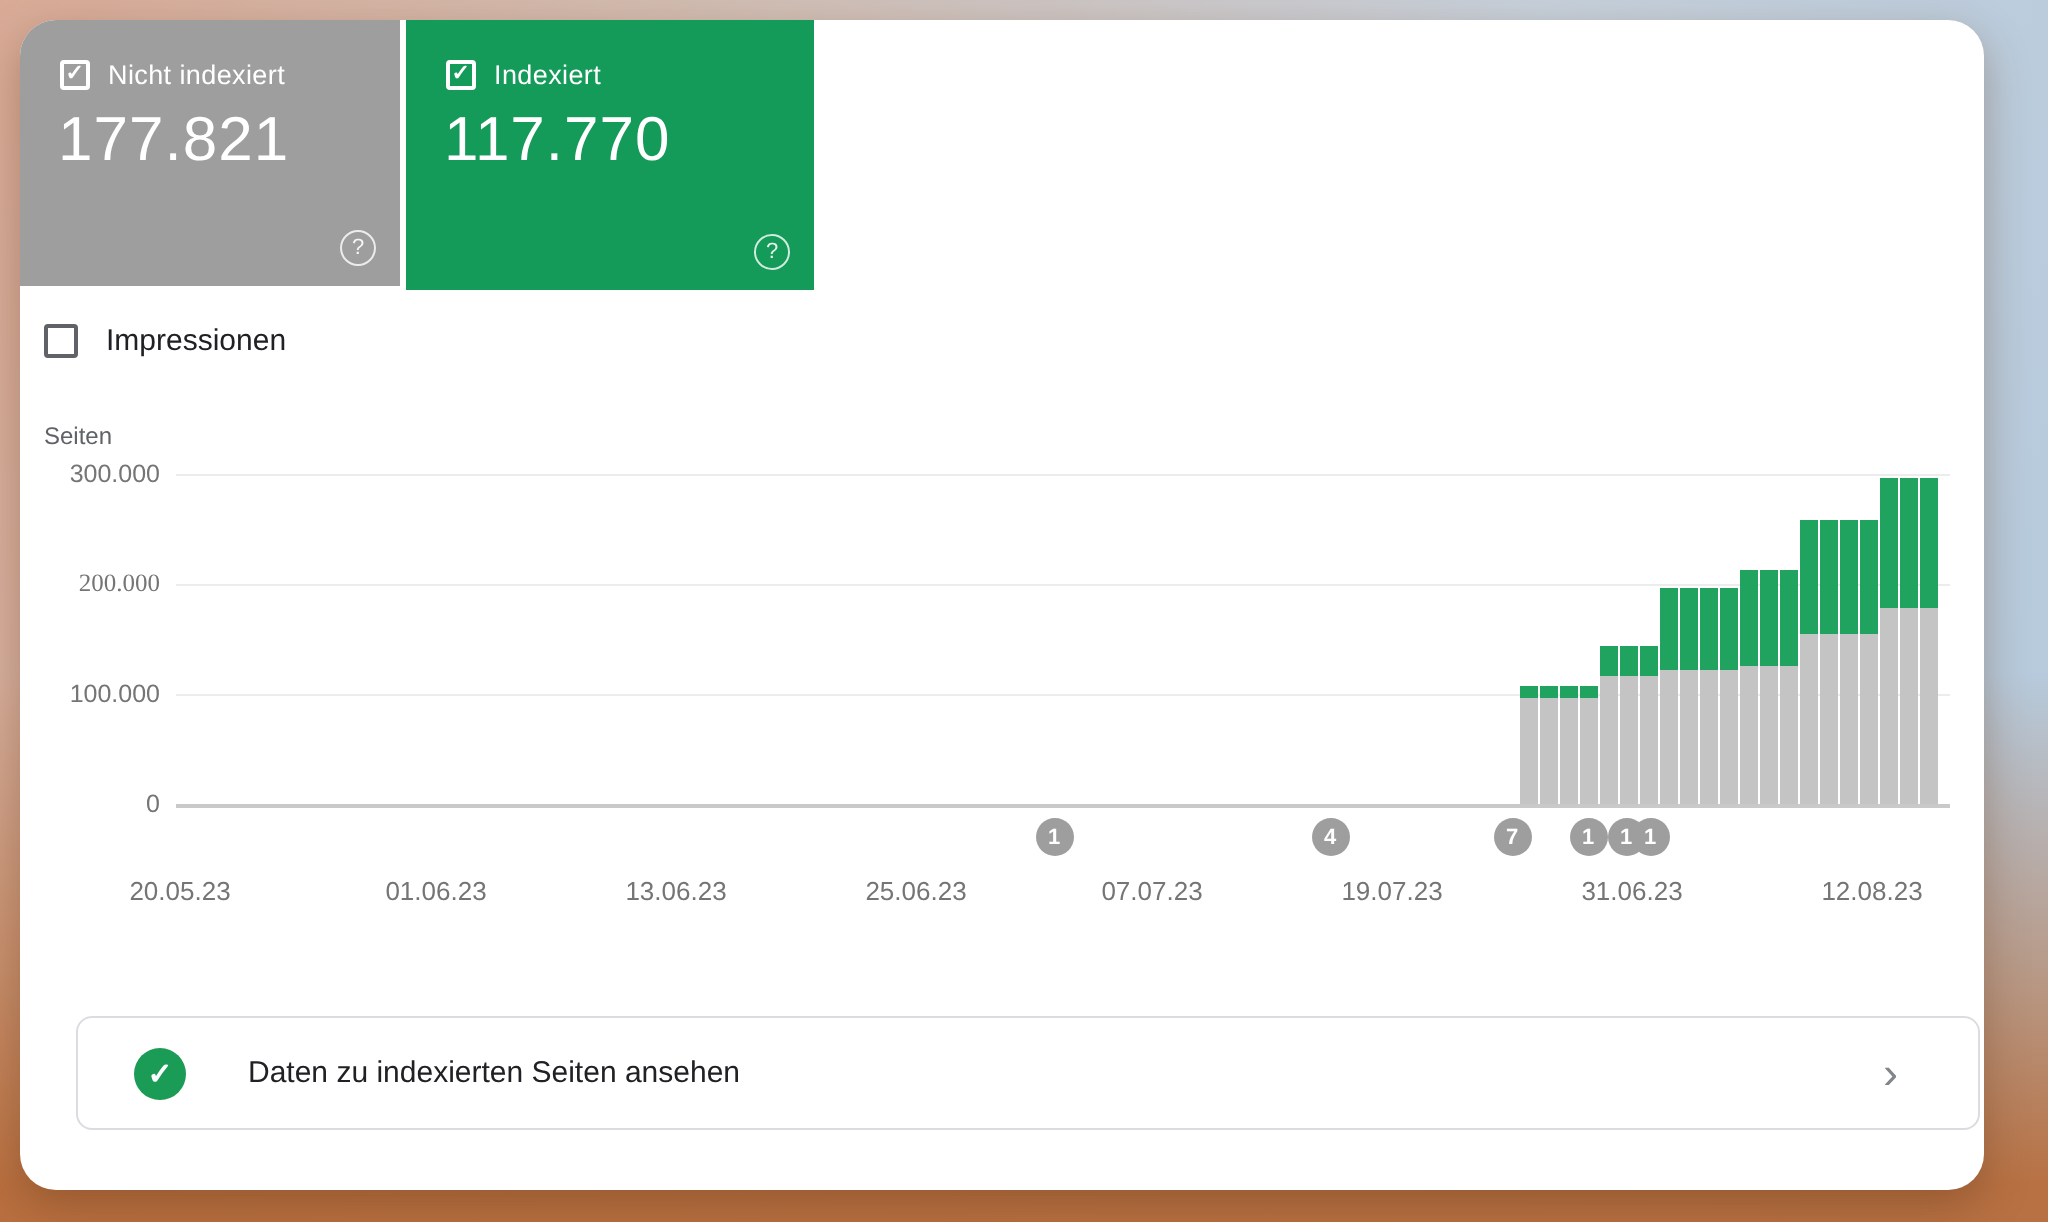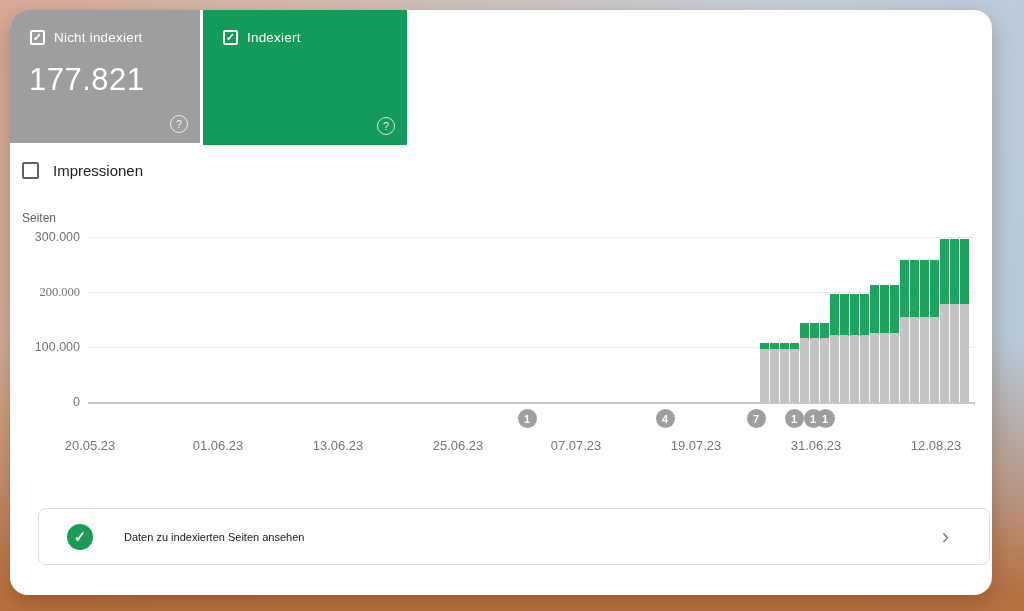--- a/index.html
+++ b/index.html
@@ -17,21 +17,21 @@
   }
   
   .card { position:absolute; top:0; color:#fff; cursor:pointer; }
   .card-gray  { left:0;  width:190px; height:133px; background:#9e9e9e; }
   .card-green { left:193px; width:204px; height:135px; background:#149a59; }
   .card-head { display:flex; align-items:center; gap:9px; margin:20px 0 0 20px;
     font-size:13.5px; letter-spacing:.2px; }
   .cb { width:15px; height:15px; border:2px solid #fff; border-radius:2px;
     display:flex; align-items:center; justify-content:center;
     font-size:11px; line-height:1; color:#fff; font-weight:bold; }
-  .card-value { margin:17px 0 0 19px; font-size:31px; font-weight:400; letter-spacing:.5px; }
+  .card-value { margin:7px 0 0 19px; font-size:31px; font-weight:400; letter-spacing:.5px; }
   .card-sub { margin:9px 0 0 20px; font-size:13px; color:rgba(255,255,255,.92); }
   .help {
     position:absolute; right:12px; bottom:10px; width:18px; height:18px;
     border:1.5px solid rgba(255,255,255,.8); border-radius:50%;
     font-size:11px; display:flex; align-items:center; justify-content:center;
     color:rgba(255,255,255,.9); cursor:pointer;
   }
   
   .impressions { position:absolute; left:12px; top:152px; display:flex;
     align-items:flex-end; gap:14px; cursor:pointer; }
@@ -51,21 +51,21 @@
     display:flex; align-items:center; justify-content:center; top:399px; cursor:pointer; }
   .xlabel { position:absolute; top:428px; font-size:13px; color:#757575;
     transform:translateX(-50%); white-space:nowrap; }
   
   .banner { position:absolute; left:28px; top:498px; width:952px; height:57px;
     border:1px solid #dadce0; border-radius:8px; background:#fff;
     display:flex; align-items:center; cursor:pointer; }
   .check-circle { width:26px; height:26px; border-radius:50%; background:#1a9c57;
     color:#fff; font-size:15px; font-weight:bold; display:flex; align-items:center;
     justify-content:center; margin-left:28px; }
-  .banner-label { margin-left:31px; font-size:11px; font-weight:500; color:#202124; }
+  .banner-label { margin-left:31px; font-size:15px; font-weight:500; color:#202124; }
   .chev { position:absolute; right:40px; font-size:22px; color:#80868b; line-height:1; }
 </style>
 </head>
 <body>
 
 <div class="panel">
 
   <div class="card card-gray">
     <div class="card-head">
       <span class="cb">✓</span>
@@ -73,20 +73,21 @@
     </div>
     <div class="card-value">177.821</div>
     <div class="help">?</div>
   </div>
 
   <div class="card card-green">
     <div class="card-head">
       <span class="cb">✓</span>
       <span>Indexiert</span>
     </div>
+    <div class="card-value">117.770</div>
     <div class="help">?</div>
   </div>
 
   <label class="impressions">
     <span class="cb2"></span>
     <span class="lbl">Impressionen</span>
   </label>
 
   <div class="axis-title">Seiten</div>
 

